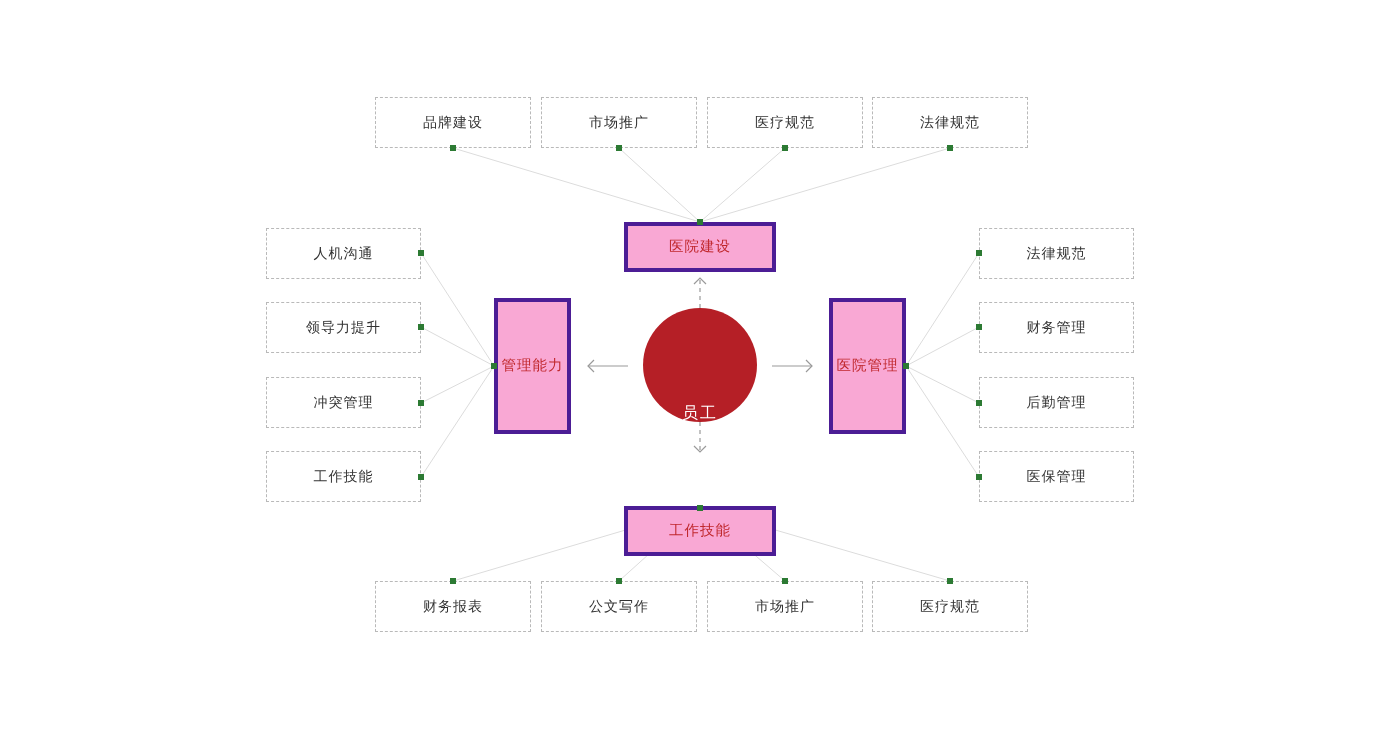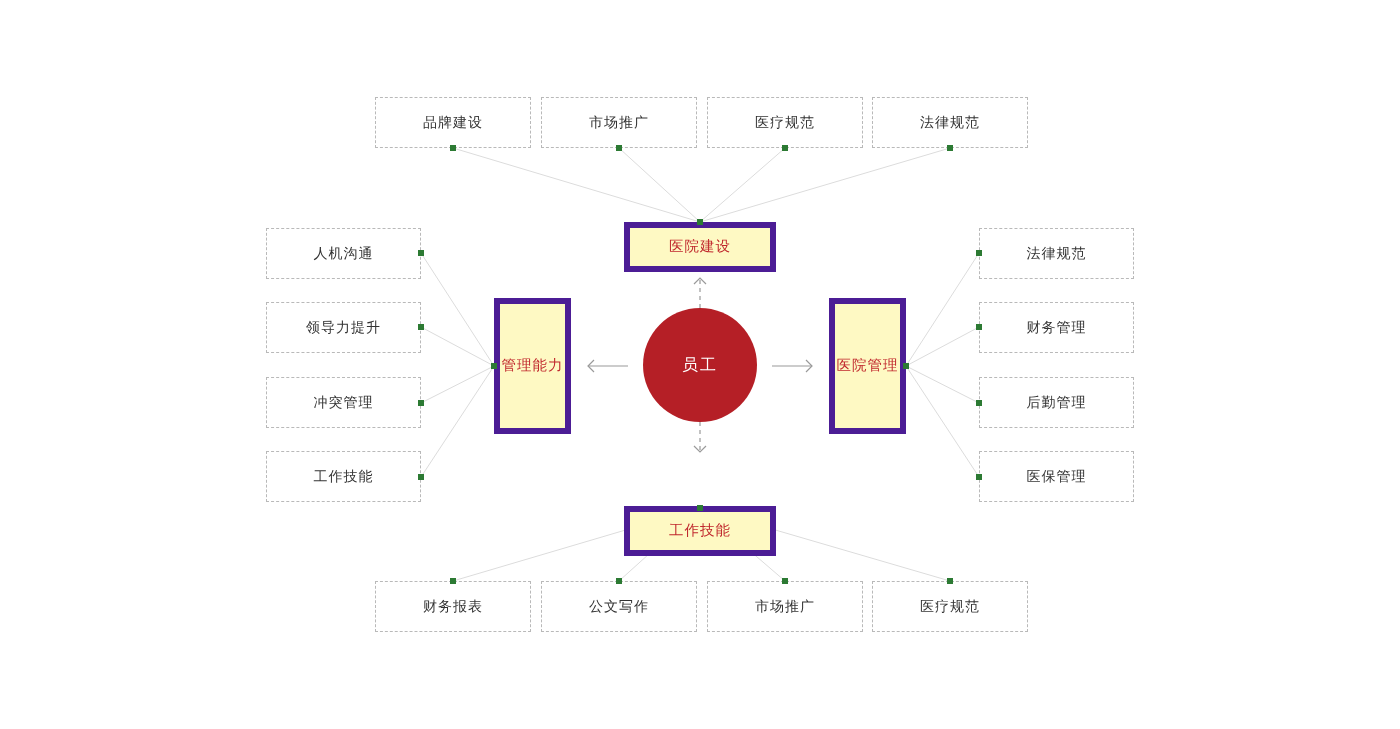--- a/index.html
+++ b/index.html
@@ -34,33 +34,33 @@
     text-align: center;
   }
   .leaf {
     border: 1px dashed #b9b9b9;
     background: #ffffff;
     color: #333333;
     font-size: 14px;
     letter-spacing: 1px;
   }
   .branch {
-    border: 6px solid #4c1d95;
-    background: #fef9c3;
+    border: 4px solid #4c1d95;
+    background: #f9a8d4;
     color: #c0282d;
     font-size: 14.5px;
     letter-spacing: 1px;
   }
   .center-circle {
     position: absolute;
     border-radius: 50%;
     background: #b51f26;
     color: #ffffff;
     display: flex;
-    align-items: center;
+    align-items: flex-end;
     justify-content: center;
     font-size: 16px;
     letter-spacing: 2px;
   }
   .dot {
     position: absolute;
     width: 6px;
     height: 6px;
     background: #2c7a33;
     transform: translate(-50%, -50%);

